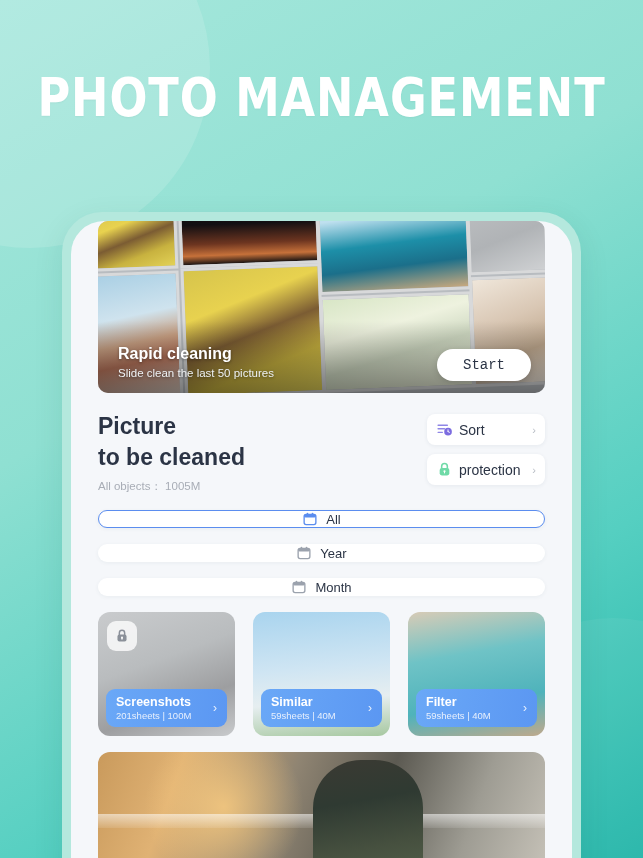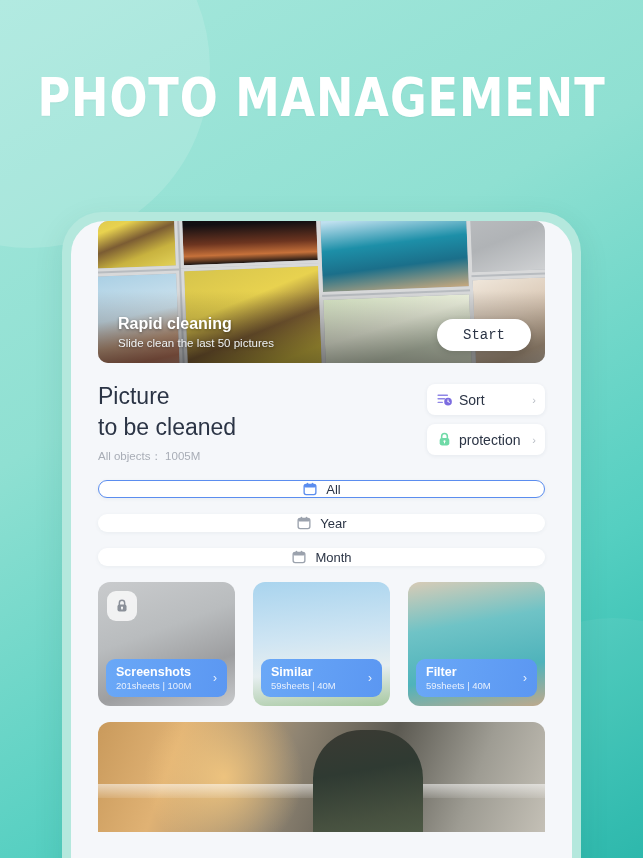--- a/index.html
+++ b/index.html
@@ -82,21 +82,21 @@
     color:#2b3445;
     pointer-events:none;
   }
 
   
   .content { padding:0 27px; }
 
   
   .banner {
     position:relative;
-    height:142px;
+    height:172px;
     border-radius:10px;
     overflow:hidden;
     background:#b8bcc0;
   }
   .collage { position:absolute; inset:-14px -6px; transform:rotate(-2.2deg); }
   .tile { position:absolute; border:3px solid #d8d9da; background:#cfd2d5; overflow:hidden; }
   .t1 { left:-8px;  top:-6px;  width:96px;  height:62px; }
   .t2 { left:-8px;  top:58px;  width:96px;  height:128px; }
   .t3 { left:90px;  top:-22px; width:140px; height:78px; }
   .t4 { left:90px;  top:56px;  width:140px; height:130px; }
@@ -130,21 +130,21 @@
     font-family:Liberation Mono, monospace;
     box-shadow:0 2px 6px rgba(0,0,0,0.15);
     cursor:pointer;
   }
 
   
   .section-row {
     display:flex; justify-content:space-between; align-items:flex-start;
     margin-top:18px;
   }
-  .section-heading { font-size:23px; font-weight:normal; color:#2b3445; line-height:1.35; }
+  .section-heading { font-size:23px; font-weight:bold; color:#2b3445; line-height:1.35; }
   .section-meta { font-size:11.5px; color:#a8adb6; margin-top:6px; }
 
   .side-actions { display:flex; flex-direction:column; gap:9px; padding-top:3px; }
   .action-pill {
     width:118px; height:31px;
     background:#fff;
     border-radius:8px;
     display:flex; align-items:center;
     padding:0 9px;
     box-shadow:0 1px 4px rgba(30,60,90,0.07);

